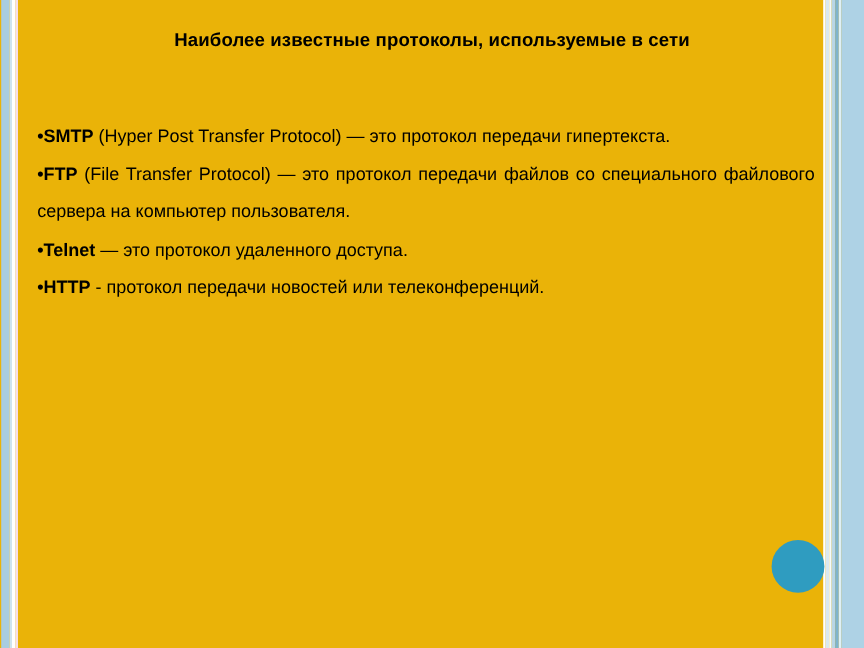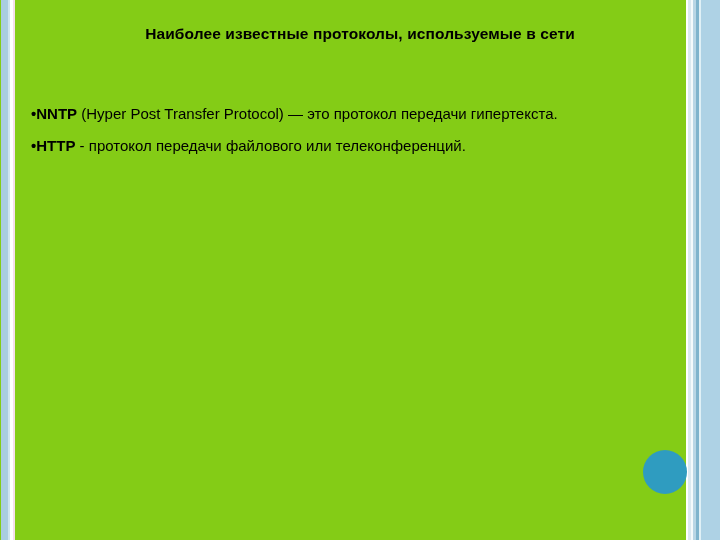--- a/index.html
+++ b/index.html
@@ -7,21 +7,21 @@
     padding: 0;
     background: #ffffff;
   }
   body {
     font-family: "Liberation Sans", sans-serif;
   }
   .slide {
     position: relative;
     width: 720px;
     height: 540px;
-    background: #84cc16;
+    background: #eab308;
     overflow: hidden;
     box-sizing: border-box;
   }
 
   
   .edge-left {
     position: absolute;
     left: 0;
     top: 0;
     width: 16px;
@@ -185,29 +185,35 @@
 
   <div class="content">
 
     <div class="slide-title">
       <div>Наиболее известные протоколы, используемые в сети</div>
     </div>
 
     <div class="body-block">
 
       <p class="para">
-        <span class="bullet">•</span><span class="b">NNTP</span><span> (Hyper Post Transfer Protocol) — это протокол передачи гипертекста.</span>
-      </p>
-
-
+        <span class="bullet">•</span><span class="b">SMTP</span><span> (Hyper Post Transfer Protocol) — это протокол передачи гипертекста.</span>
+      </p>
+
+      <p class="para">
+        <span class="bullet">•</span><span class="b">FTP</span><span> (File Transfer Protocol) — это протокол передачи файлов со специального файлового сервера на компьютер пользователя.</span>
+      </p>
 
 
 
       <p class="para short">
-        <span class="bullet">•</span><span class="b">HTTP</span><span> - протокол передачи файлового или телеконференций.</span>
+        <span class="bullet">•</span><span class="b">Telnet</span><span> — это протокол удаленного доступа.</span>
+      </p>
+
+      <p class="para short">
+        <span class="bullet">•</span><span class="b">HTTP</span><span> - протокол передачи новостей или телеконференций.</span>
       </p>
 
     </div>
 
     <div class="circle-accent"></div>
 
   </div>
 </div>
 
 </body></html>

